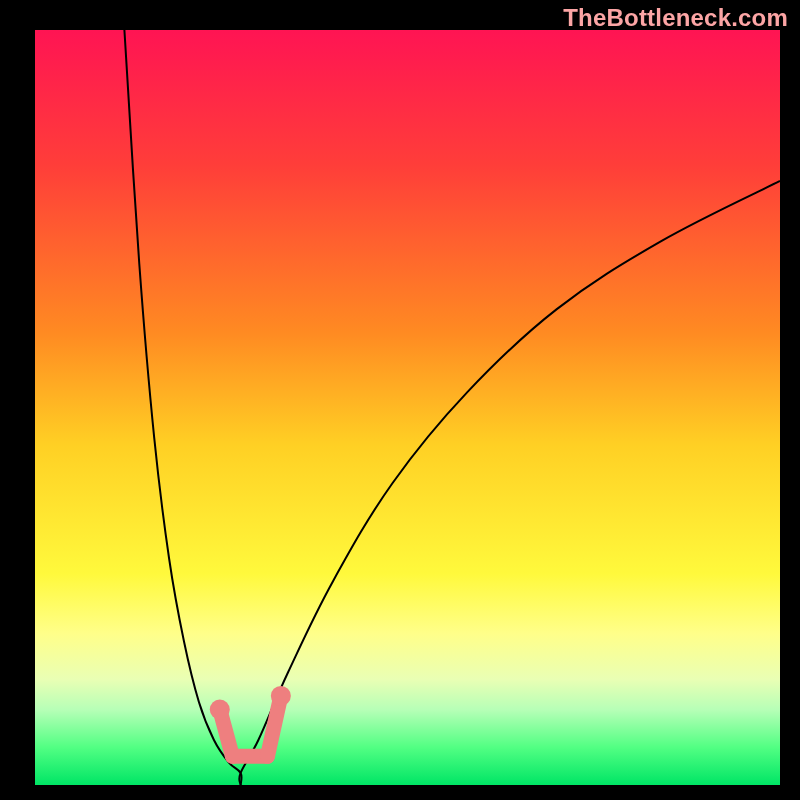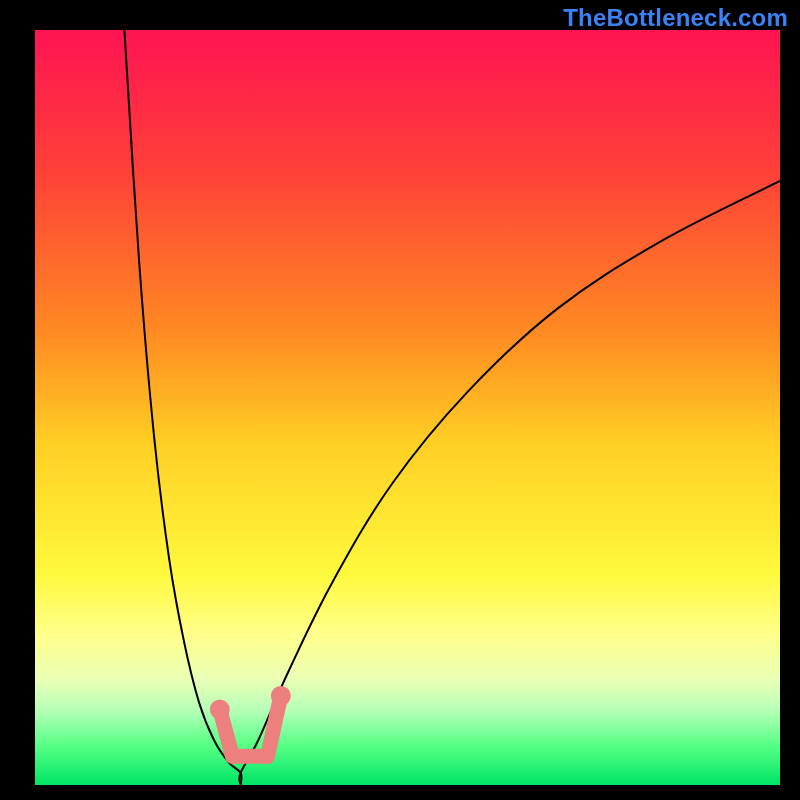--- a/index.html
+++ b/index.html
@@ -17,21 +17,21 @@
     width: 800px;
     height: 800px;
   }
   .watermark {
     position: absolute;
     top: 4px;
     right: 12px;
     font-family: Arial, Helvetica, sans-serif;
     font-size: 24px;
     font-weight: 600;
-    color: #3b82f6;
+    color: #fca5a5;
     letter-spacing: 0.2px;
   }
 </style>
 </head>
 <body>
 
 <svg class="frame" viewBox="0 0 800 800" xmlns="http://www.w3.org/2000/svg">
   <defs>
     <linearGradient id="bg-grad" x1="0" y1="0" x2="0" y2="1">
         <stop offset="0%" stop-color="#ff1453"></stop>

